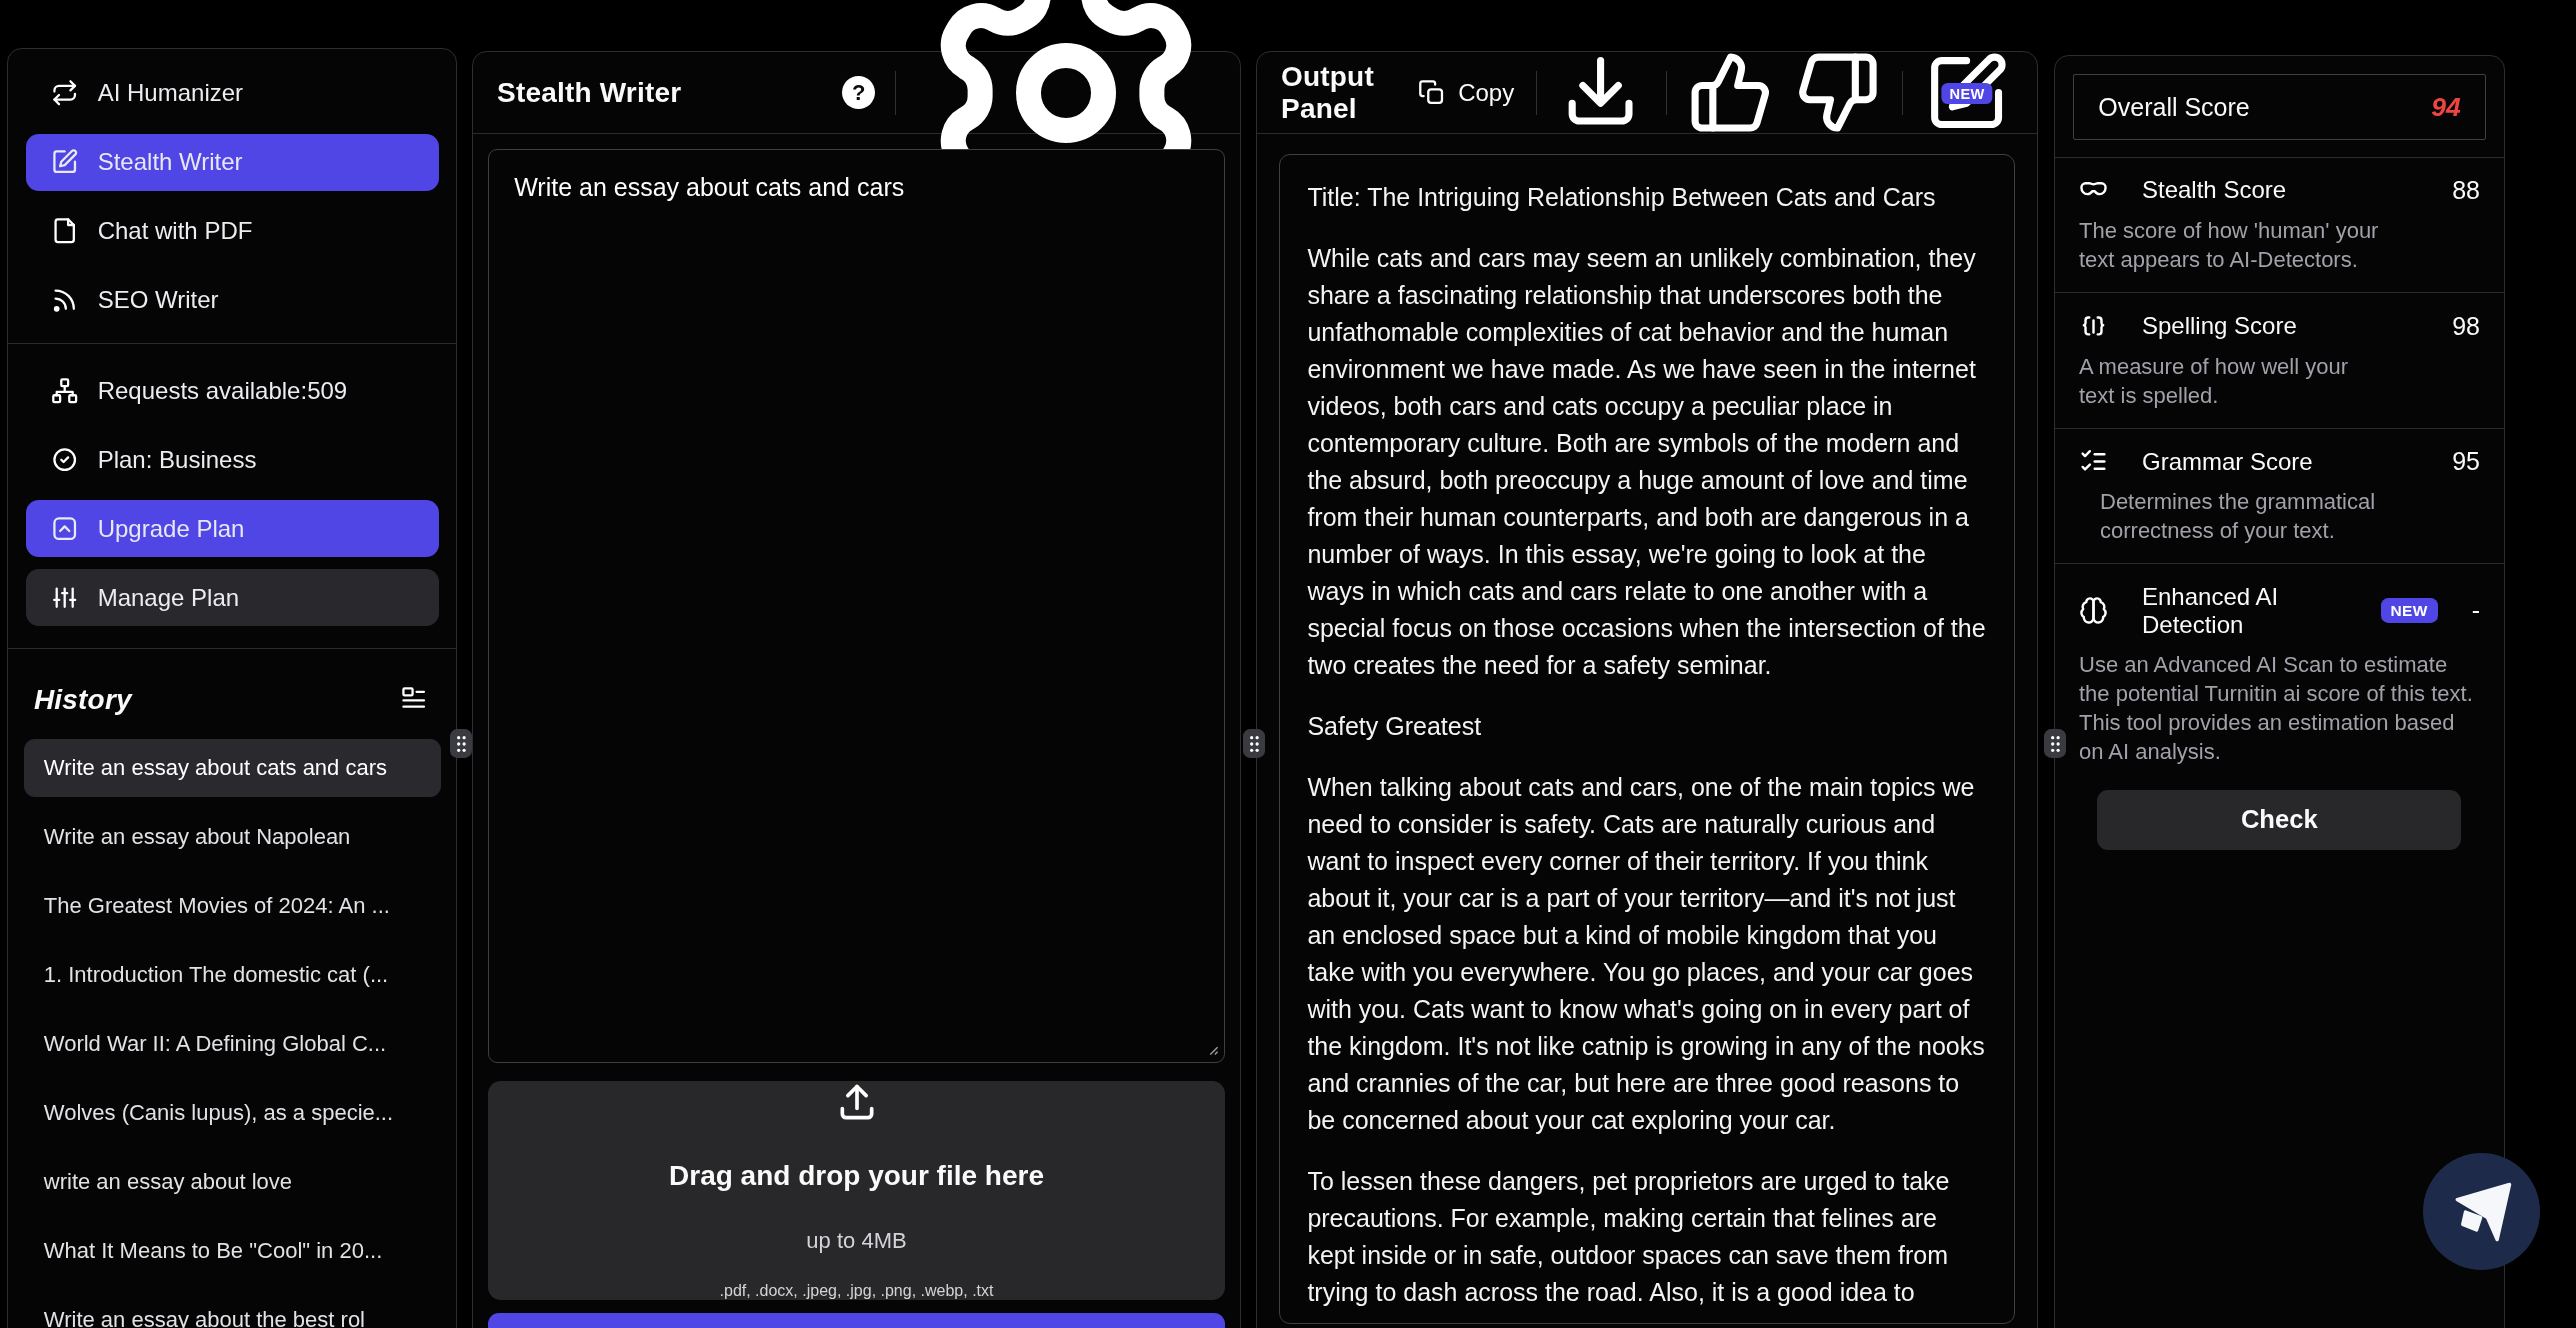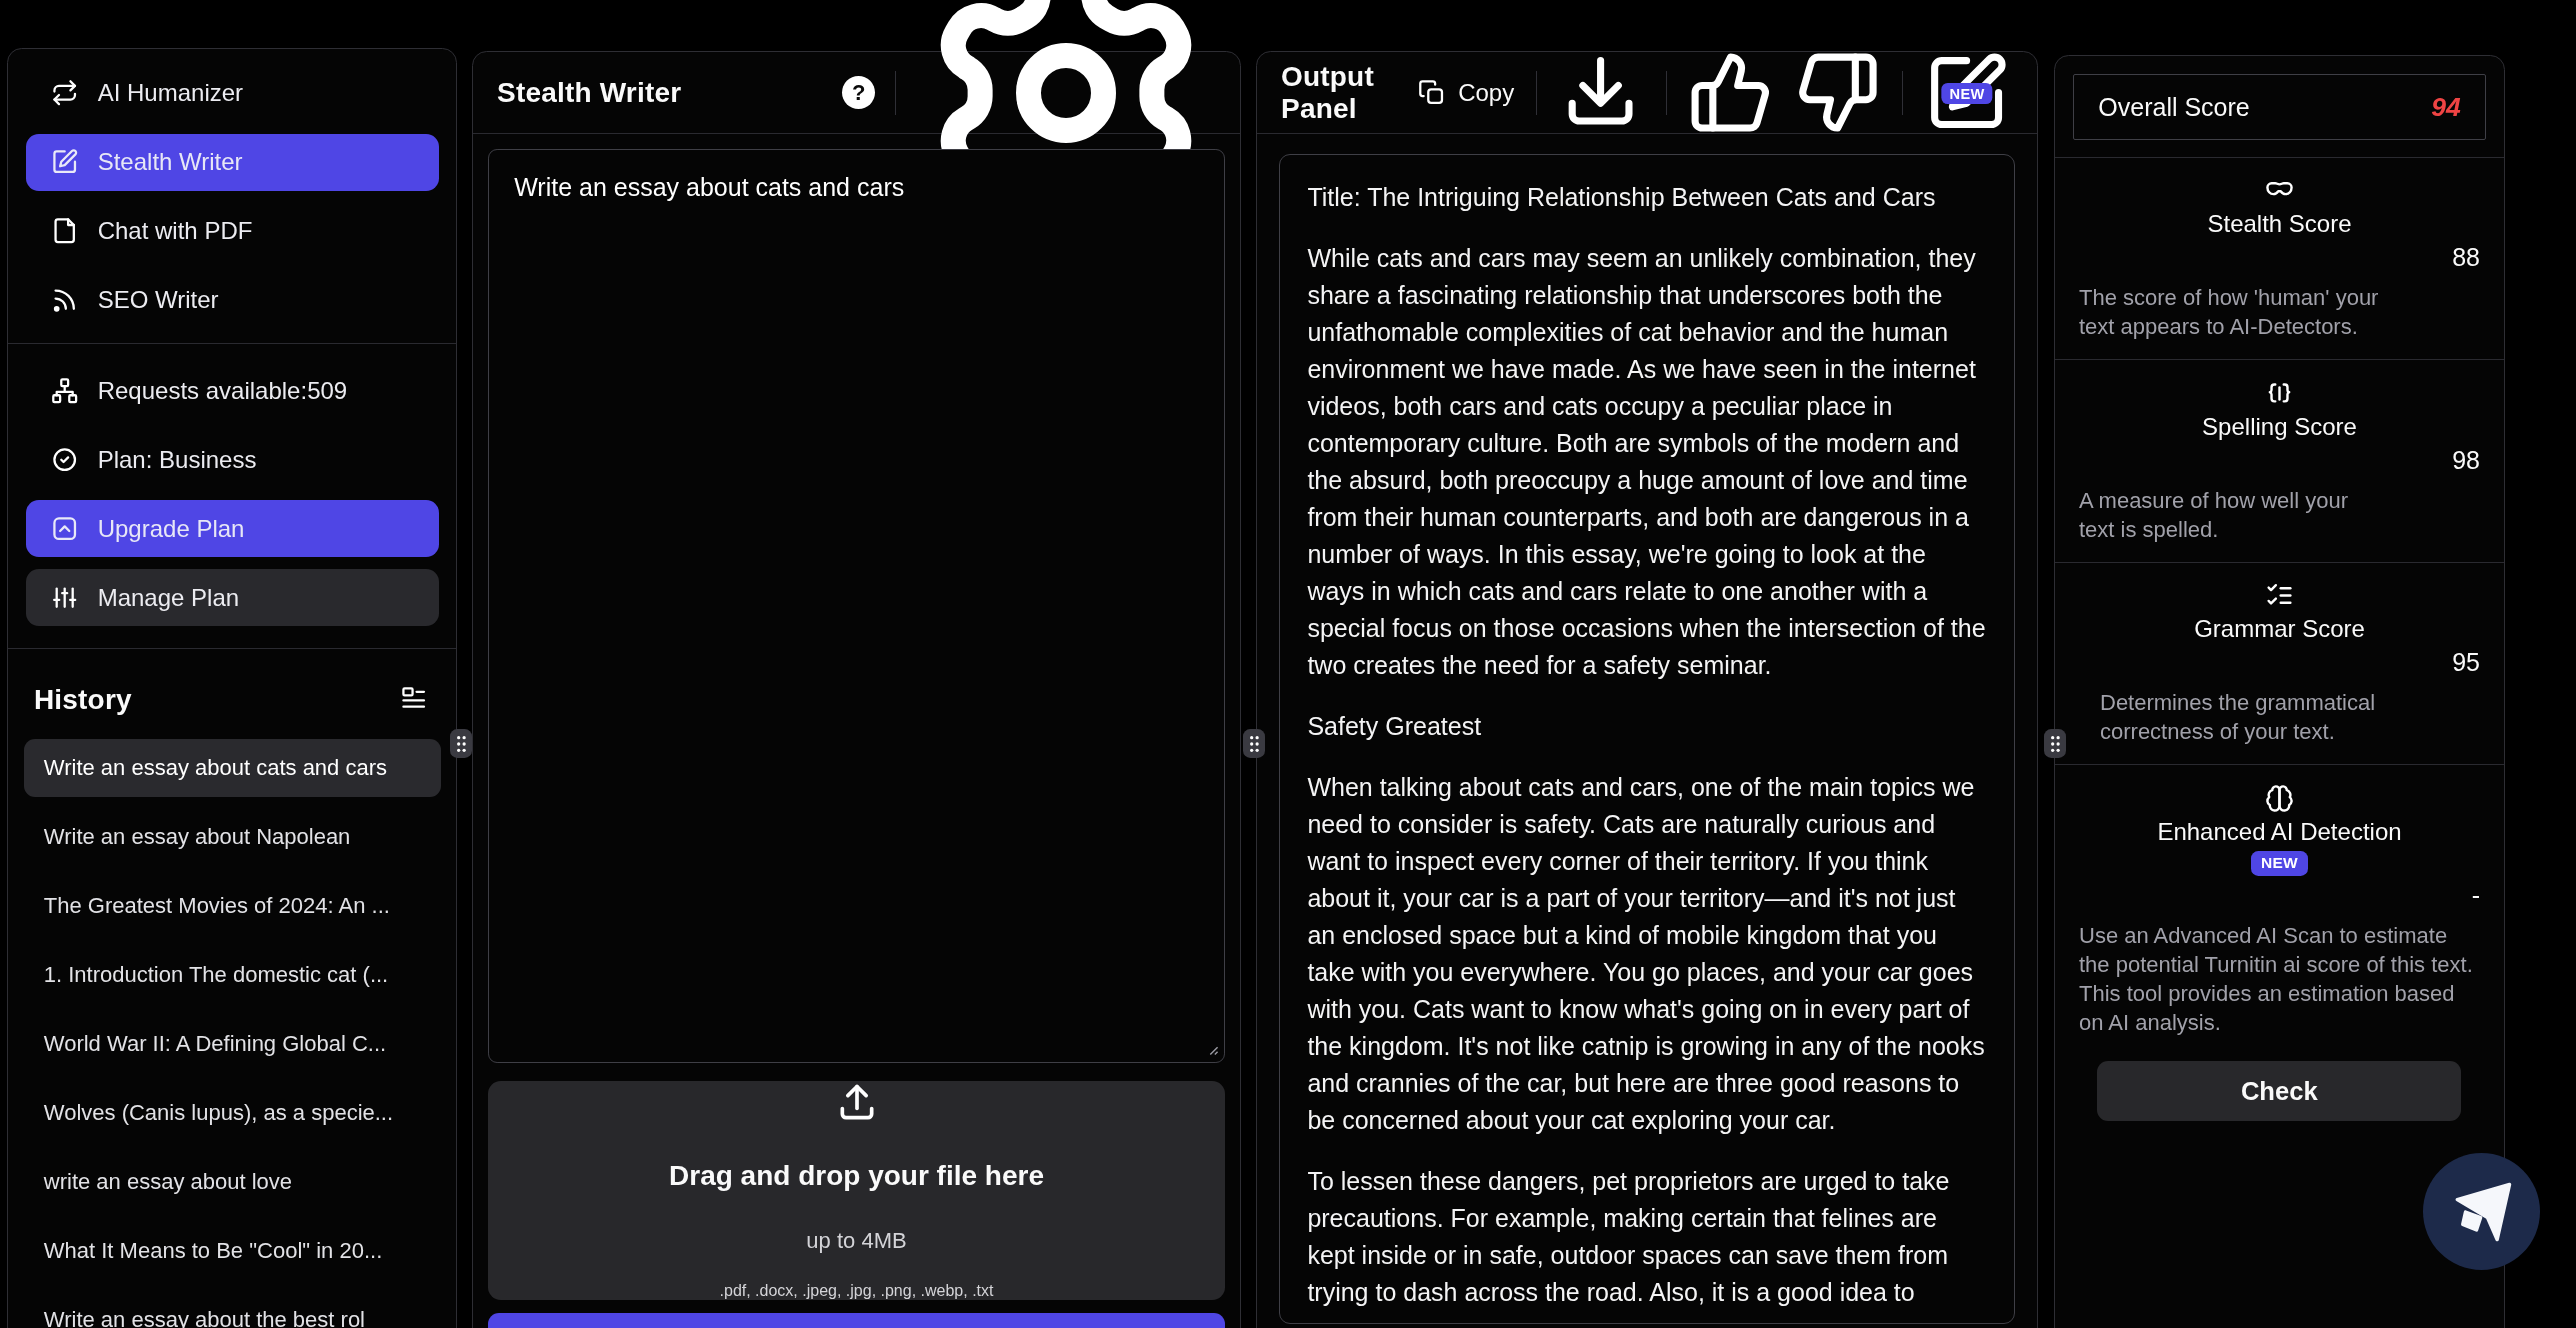--- a/index.html
+++ b/index.html
@@ -19,21 +19,21 @@
               padding:0 25.6px; border-radius:12.8px; font-size:24px; color:#ececf1; cursor:pointer; }
   .nav-item:last-child { margin-bottom:0; }
   .nav-item.active { background:#4f46e5; color:#e7e7f6; }
   .nav-item.gray { background:#29292d; }
   .nav-item .icn { width:27.4px; height:27.4px; flex:0 0 27.4px; display:flex; align-items:center; justify-content:center; }
   svg.ic { width:100%; height:100%; fill:none; stroke:#fff; stroke-width:2; stroke-linecap:round; stroke-linejoin:round; }
   .nav-item.active svg.ic { stroke:#e9e9f8; }
 
   .hist-sec { padding:33px 0 9.1px; }
   .hist-head { display:flex; align-items:center; justify-content:space-between; padding:0 25.6px 5.5px; }
-  .hist-head h2 { font-size:28px; font-weight:700; letter-spacing:0.2px; }
+  .hist-head h2 { font-size:28px; font-weight:700; letter-spacing:0.2px;font-style:italic; }
   .hist-icon-btn { width:35px; height:35px; background:none; border:none; cursor:pointer; }
   .hist-list { margin-top:16.4px; }
   .hist-item { display:flex; align-items:center; height:58px; margin:0 15.5px 11px; padding:0 20px;
                border-radius:11px; font-size:22px; color:#e2e2e6; white-space:nowrap; overflow:hidden; cursor:pointer; }
   .hist-item.selected { background:#2a2a2e; color:#fff; }
 
   
   .grip { position:absolute; width:22px; height:29px; background:#3a3a41; border-radius:7.3px;
           display:flex; align-items:center; justify-content:center; z-index:6; cursor:col-resize; }
 
@@ -73,21 +73,21 @@
              padding:24px 27.4px; overflow:hidden; background:#050505; }
   .out-box p { font-size:25px; line-height:37px; color:#f4f4f5; margin-bottom:24px; }
 
   
   #score-panel { left:2054px; top:55px; width:451px; height:1298px; border-radius:14.6px; }
   .overall { margin:18.3px 18.3px 16.4px; height:66px; border:0.9px solid #3f3f46; border-radius:2px;
              display:flex; align-items:center; justify-content:space-between; padding:0 24px; }
   .overall .lbl { font-size:25px; color:#fafafa; }
   .overall .val { font-size:26.5px; font-weight:700; color:#ef4444;font-style:italic; }
   .score-sec { border-top:0.9px solid #2a2a30; padding:18.3px 24px; }
-  .score-row { display:flex; align-items:center; gap:5px;flex-direction:column; }
+  .score-row { display:flex; align-items:center; gap:34px; }
   .score-row .lbl { font-size:24px; font-weight:500; color:#fafafa; }
   .score-row .val { margin-left:auto; font-size:25px; color:#fafafa; }
   .score-row .icn { width:29px; height:29px; flex:0 0 29px; }
   .sdesc { margin-top:11px; font-size:22px; line-height:29px; color:#a1a1aa; }
   .w360 { max-width:329px; } .w280 { max-width:274px; } .w340 { max-width:329px;margin-left:21px; } .w430 { max-width:398px; }
   .pill { background:#4f46e5; color:#fff; font-size:15.5px; font-weight:700; padding:3.7px 10px;
           border-radius:7.3px; letter-spacing:0.3px; }
   .check-btn { display:block; width:calc(100% - 37px); margin:24px 18.3px 22px; height:60px;
                background:#28282b; border:none; border-radius:11px; color:#fafafa;
                font-size:25.6px; font-weight:600; font-family:inherit; cursor:pointer; }

